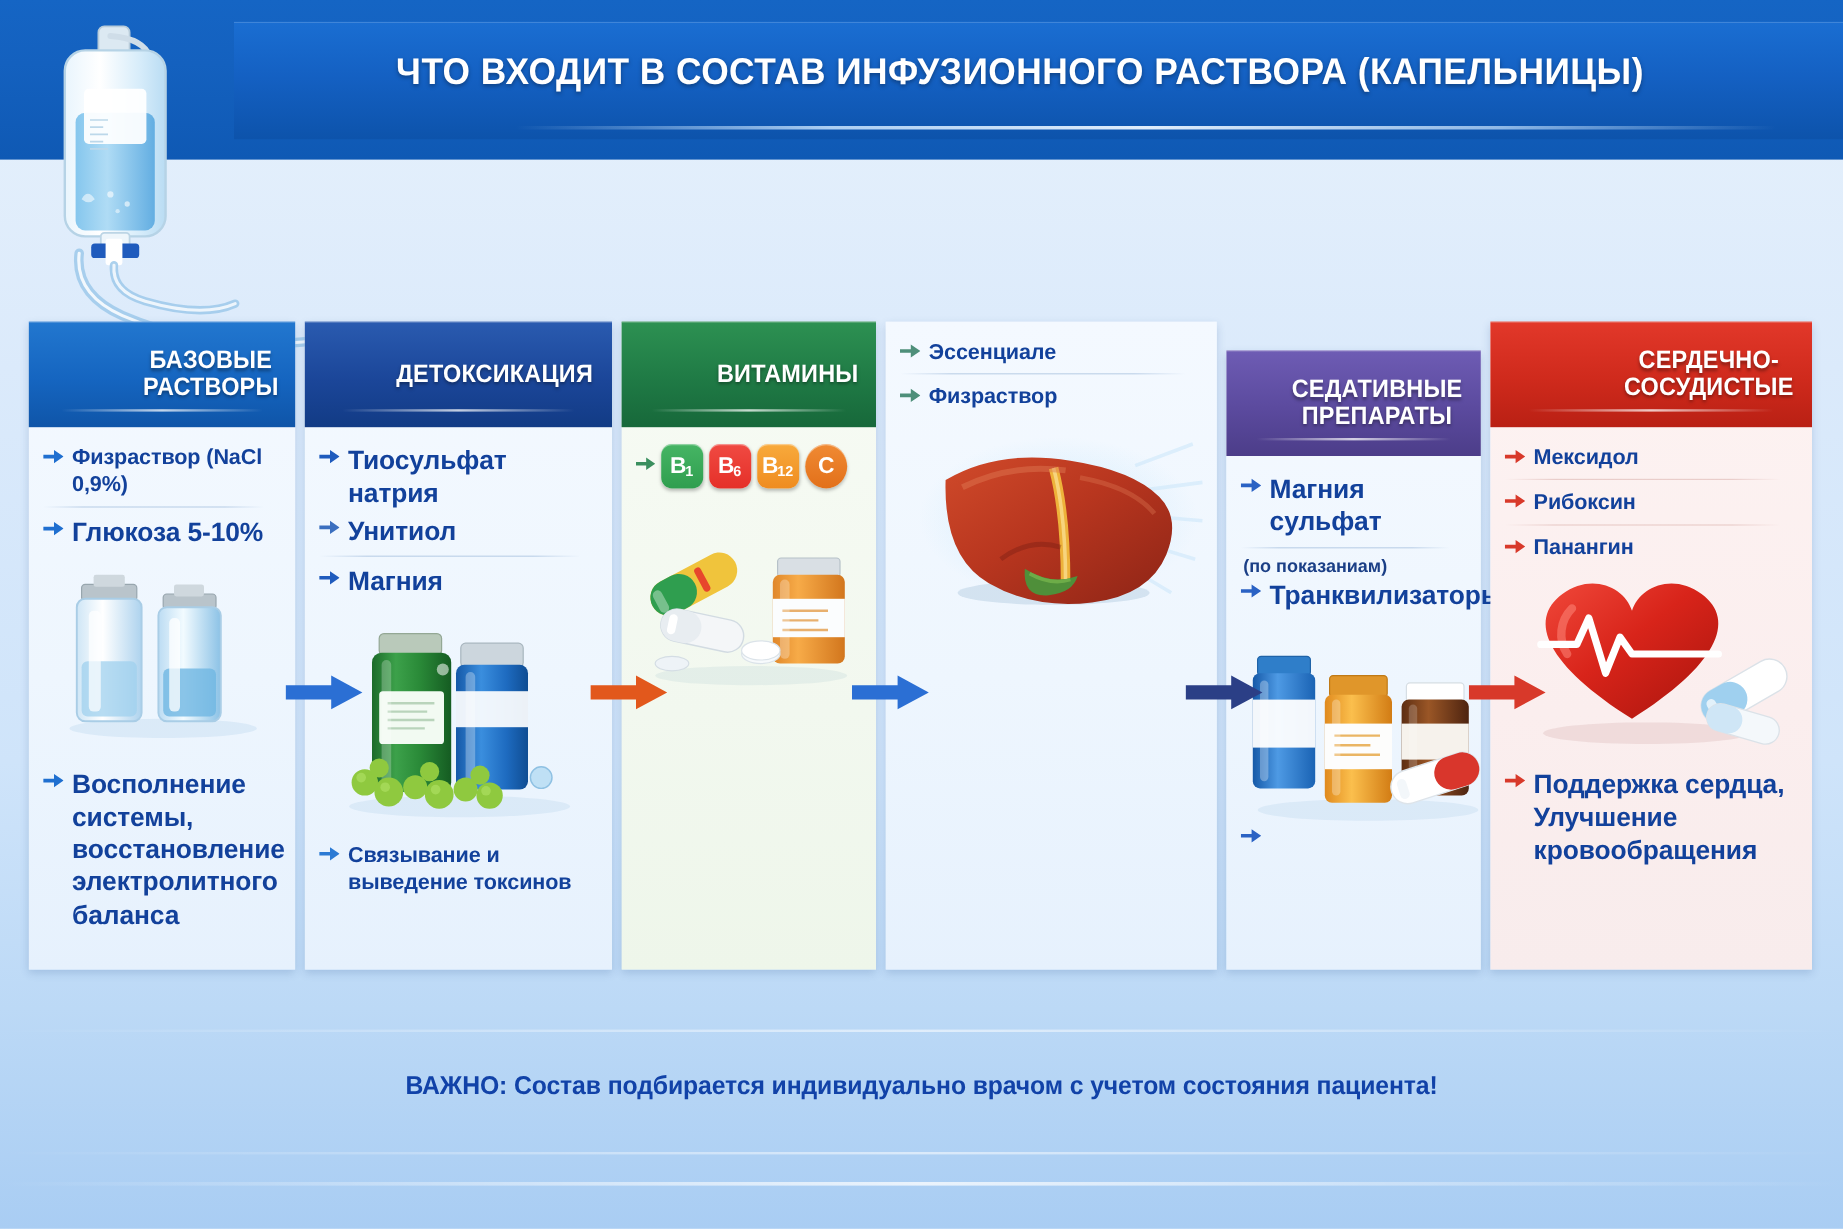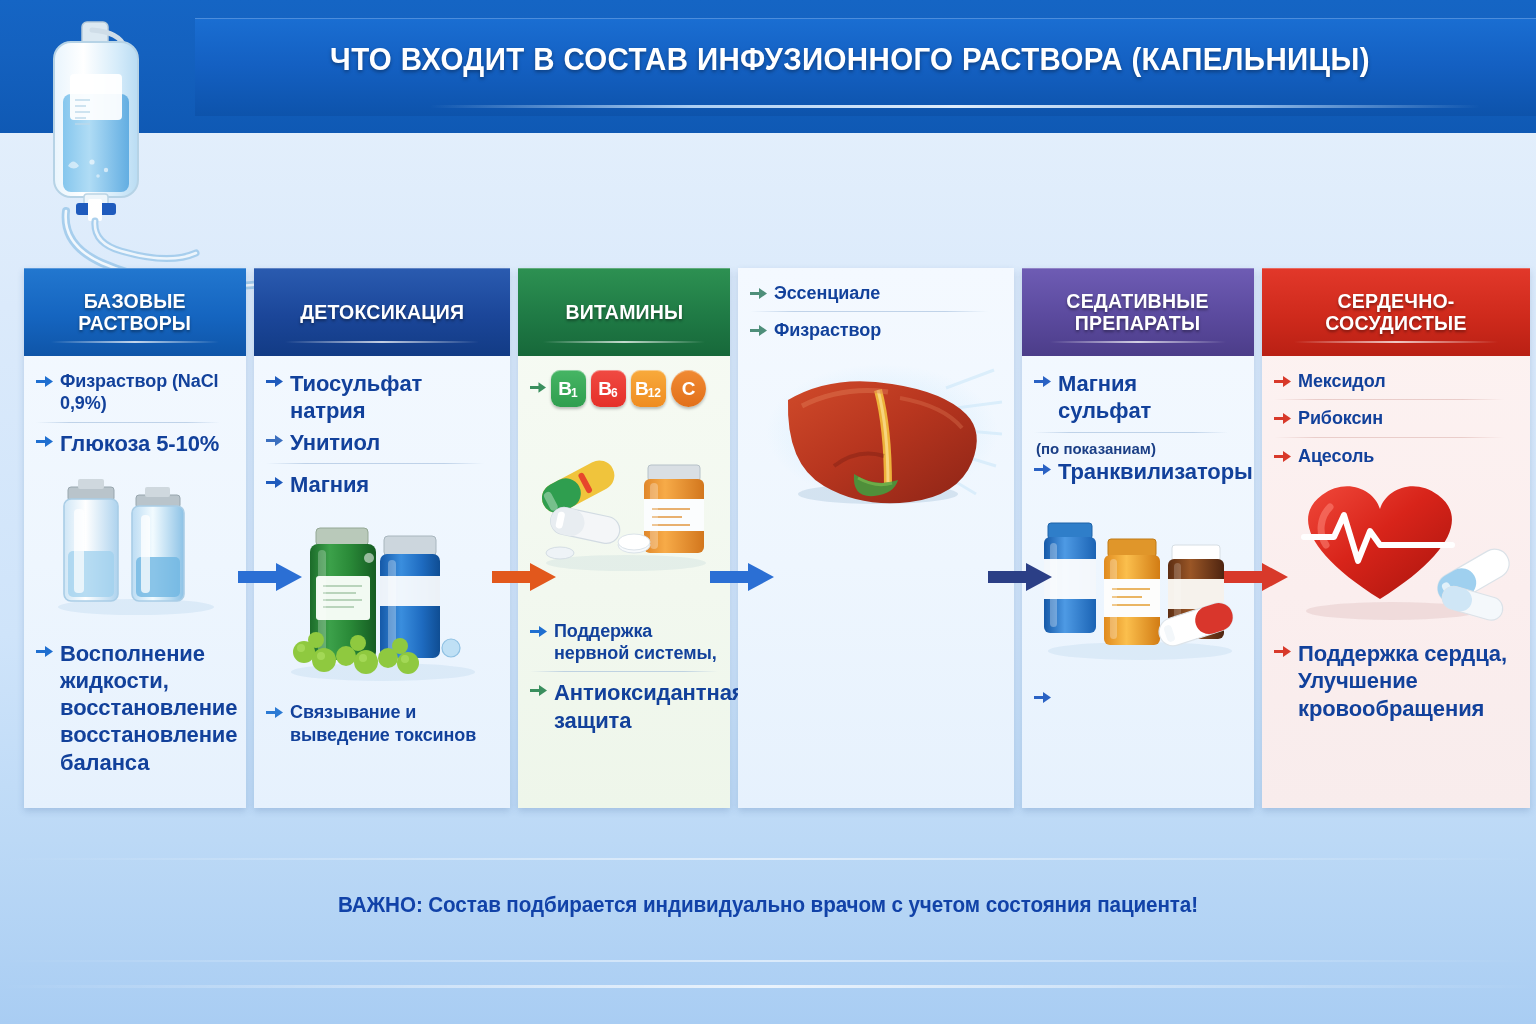--- a/index.html
+++ b/index.html
@@ -54,26 +54,26 @@
   .card {
     position: relative;
     background: linear-gradient(180deg,#f4f9ff 0%, #eef6fe 55%, #e6f1fd 100%);
     box-shadow: 0 3px 7px rgba(40,80,140,.20);
     display: flex; flex-direction: column;
   }
   .card.c0 { width: 222px; }
   .card.c1 { width: 256px; }
   .card.c2 { width: 212px; background: linear-gradient(180deg,#f7fbf4 0%, #f2f8ef 60%, #eef6ea 100%); }
   .card.c3 { width: 276px; }
-  .card.c4 { width: 232px; }
+  .card.c4 { width: 212px; margin-top: 24px; }
   .card.c5 { width: 268px; background: linear-gradient(180deg,#fdf3f2 0%, #fbeeee 60%, #f8ecec 100%); }
 
   .card-head {
     height: 88px; position: relative;
-    display: flex; align-items: center; justify-content: center;
+    display: flex; align-items: center; justify-content: flex-end;
     padding: 0 10px;
     box-shadow: inset 0 1px 0 rgba(255,255,255,.25);
   }
   .card-head h2 {
     color: #fff; font-size: 21px; font-weight: bold; line-height: 1.07;
     text-align: center; letter-spacing: .2px;
     text-shadow: 0 2px 3px rgba(0,0,0,.38);
     transform: scaleX(.93); transform-origin: center;
     white-space: pre-line;
   }
@@ -241,21 +241,21 @@
         </svg>
       </div>
 
       <div class="outcome" style="bottom:30px">
         <div class="bullet">
           <span class="arrow-ic">
             <svg width="17" height="13" viewBox="0 0 17 13">
                 <path d="M0 5h9V1l8 5.5L9 12V8H0z" fill="#1f6fd0"></path>
               </svg>
           </span>
-          <span class="btxt small">Восполнение жидкости, восстановление восстановление баланса</span>
+          <span class="btxt small">Восполнение системы, восстановление электролитного баланса</span>
         </div>
       </div>
     </div>
   </div>
 
   <div class="card c1">
     <div class="card-head" style="background:linear-gradient(180deg,#2a5bb0 0%,#1b4699 55%,#123b85 100%)">
       <h2>ДЕТОКСИКАЦИЯ</h2>
       <div class="head-shine"></div>
     </div>
@@ -410,39 +410,20 @@
             <line x1="122" y1="94" x2="160" y2="94"></line>
               <line x1="122" y1="102" x2="152" y2="102"></line>
               <line x1="122" y1="110" x2="160" y2="110"></line>
           </g>
           <rect x="120" y="68" width="8" height="66" rx="4" fill="#ffffff" opacity=".28"></rect>
           <ellipse cx="104" cy="130" rx="16" ry="8" fill="#f7fafc" stroke="#dbe3e9" stroke-width="1"></ellipse>
           <ellipse cx="104" cy="127" rx="16" ry="8" fill="#ffffff" stroke="#dbe3e9" stroke-width="1"></ellipse>
         </svg>
       </div>
 
-      <div class="outcome" style="bottom:72px">
-        <div class="bullet">
-          <span class="arrow-ic">
-            <svg width="17" height="13" viewBox="0 0 17 13">
-                <path d="M0 5h9V1l8 5.5L9 12V8H0z" fill="#1f6fd0"></path>
-              </svg>
-          </span>
-          <span class="btxt">Поддержка нервной системы,</span>
-        </div>
-        <div class="divider"></div>
-        <div class="bullet">
-          <span class="arrow-ic">
-            <svg width="17" height="13" viewBox="0 0 17 13">
-                <path d="M0 5h9V1l8 5.5L9 12V8H0z" fill="#3a8f5e"></path>
-              </svg>
-          </span>
-          <span class="btxt small">Антиоксидантная защита</span>
-        </div>
-      </div>
     </div>
   </div>
 
   <div class="card c3">
     <div class="card-body">
       <div class="bullet">
         <span class="arrow-ic">
           <svg width="17" height="13" viewBox="0 0 17 13">
               <path d="M0 5h9V1l8 5.5L9 12V8H0z" fill="#4e8f7a"></path>
             </svg>
@@ -602,21 +583,21 @@
         </span>
         <span class="btxt">Рибоксин</span>
       </div>
       <div class="divider warm"></div>
       <div class="bullet">
         <span class="arrow-ic">
           <svg width="17" height="13" viewBox="0 0 17 13">
               <path d="M0 5h9V1l8 5.5L9 12V8H0z" fill="#d8392a"></path>
             </svg>
         </span>
-        <span class="btxt">Ацесоль</span>
+        <span class="btxt">Панангин</span>
       </div>
 
       <div class="art" style="height:160px;margin-top:4px">
         <svg width="246" height="160" viewBox="0 0 246 160">
           <defs>
             <linearGradient id="hrt" x1="0" y1="0" x2="1" y2="1">
               <stop offset="0" stop-color="#f0483a"></stop>
                 <stop offset=".45" stop-color="#d8241a"></stop>
               <stop offset="1" stop-color="#a8140d"></stop>
             </linearGradient>

